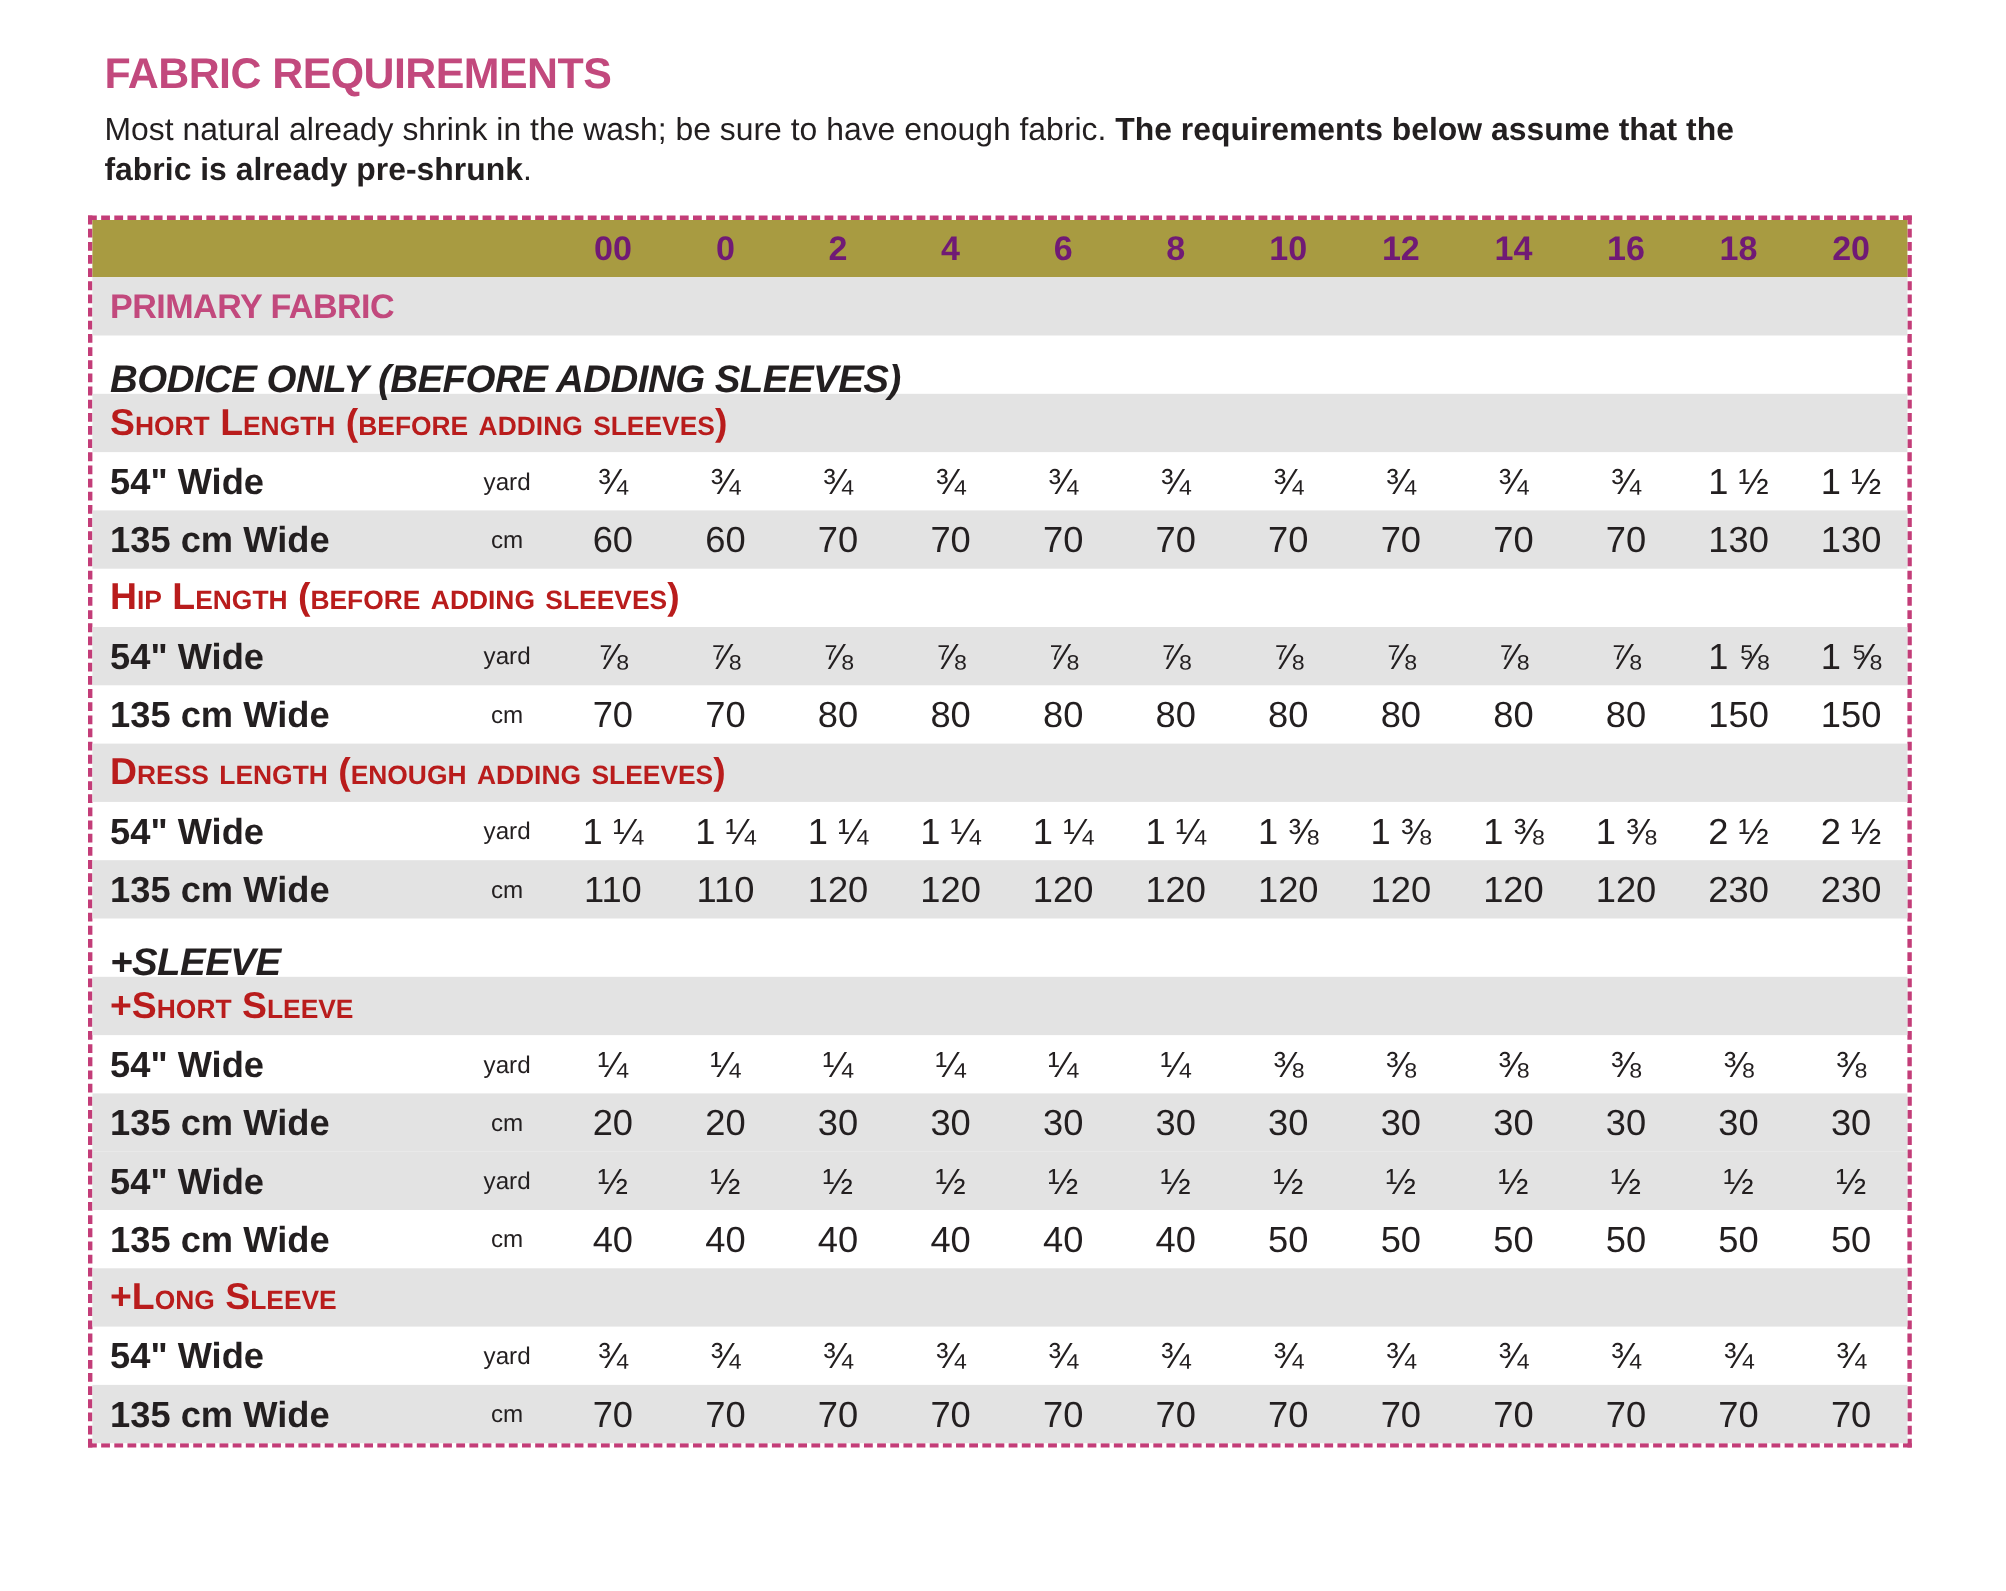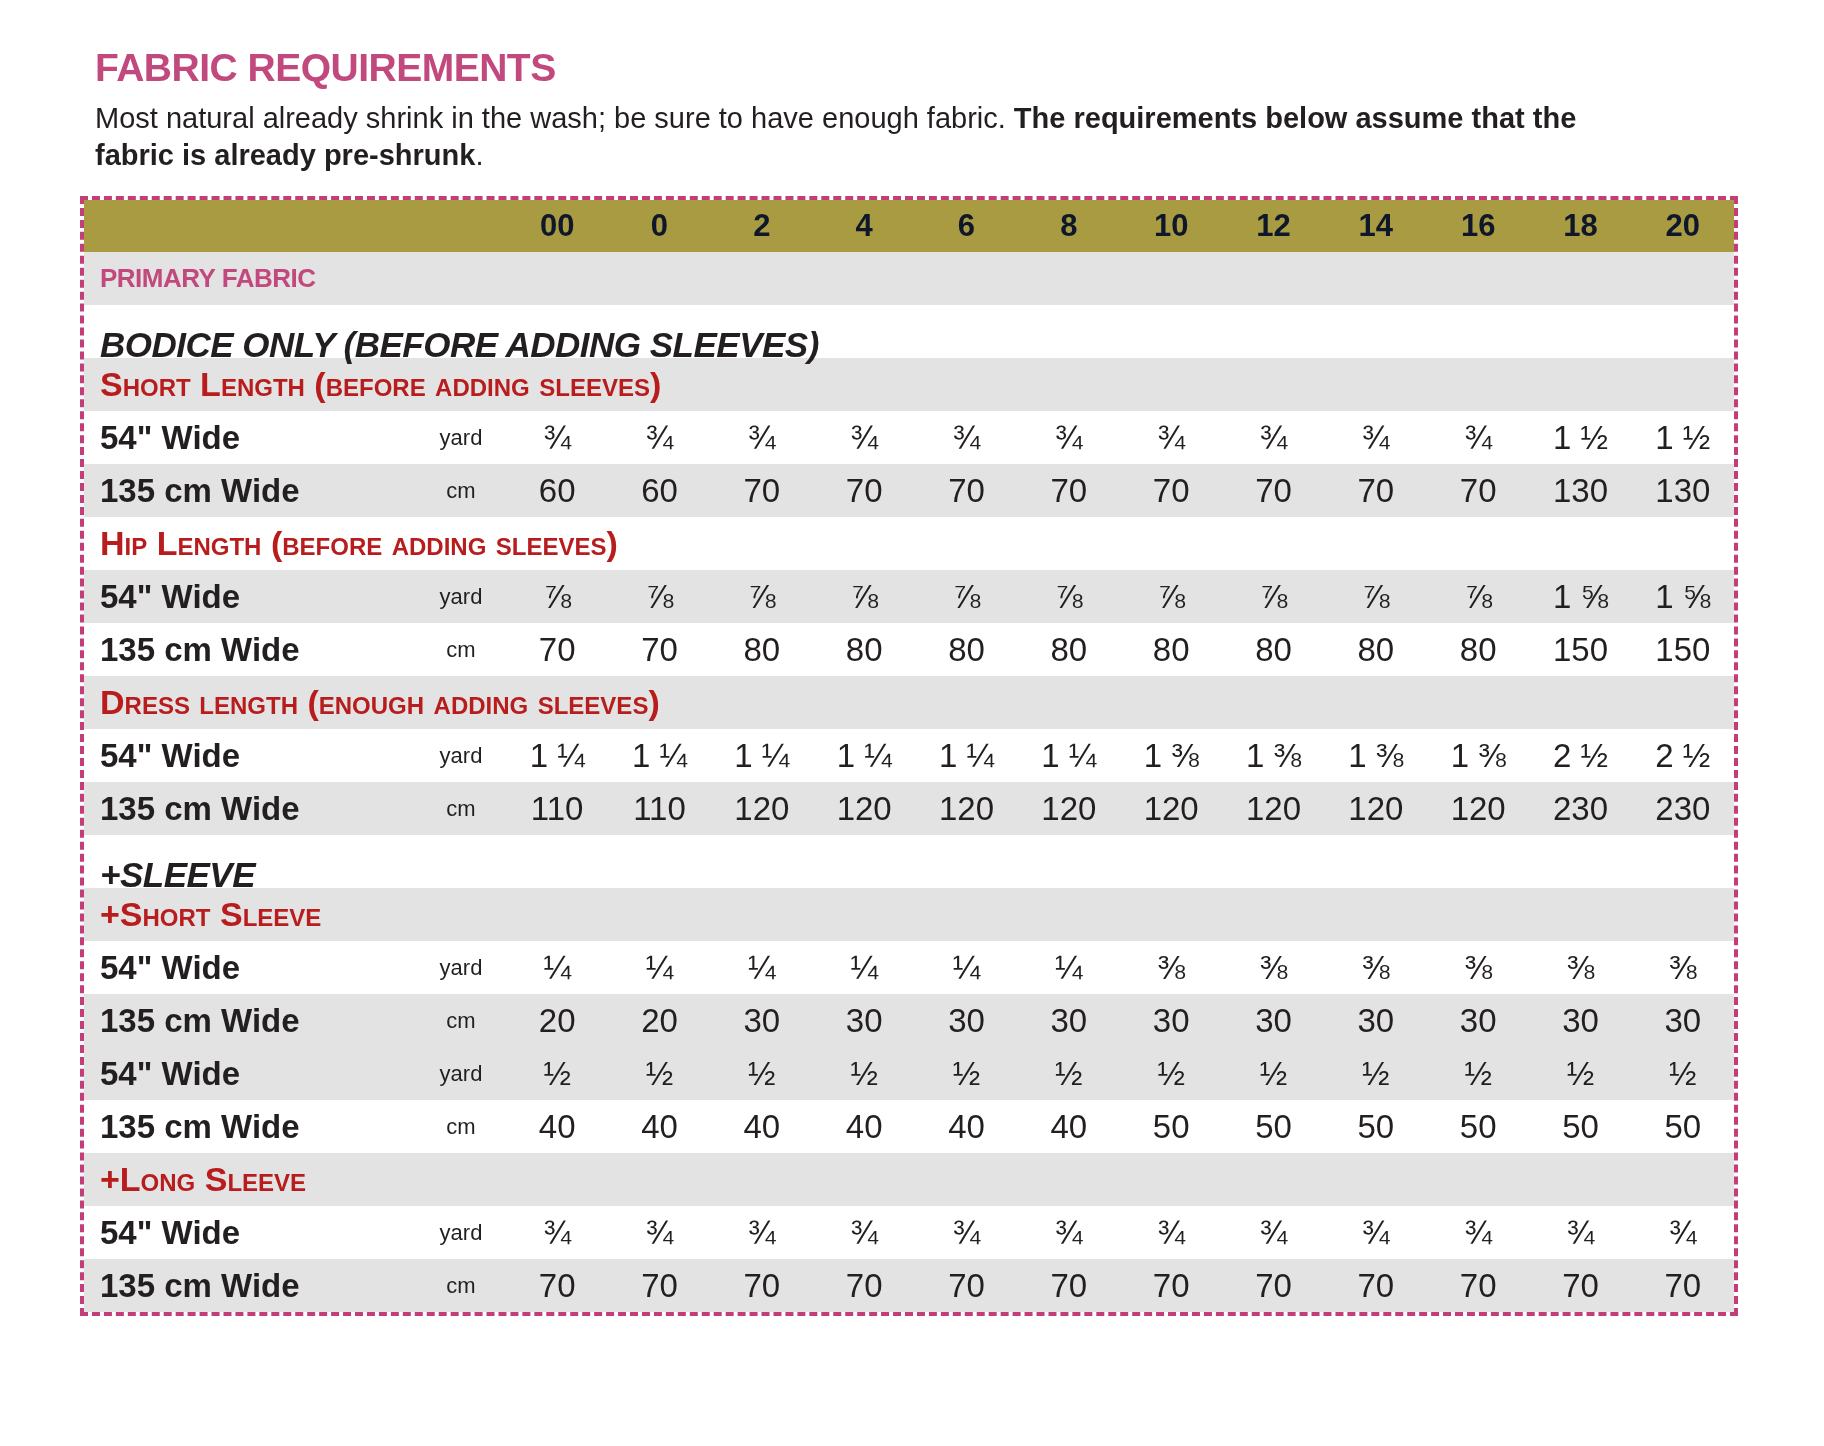--- a/index.html
+++ b/index.html
@@ -42,27 +42,27 @@
   }
   .trow.sizes{height:52px;background:#a89b41;}
   .trow.shade{background:#e3e3e3;}
   .cell{
     display:flex;align-items:center;justify-content:center;
     white-space:nowrap;color:#231f20;
   }
   .cell.lbl{justify-content:flex-start;padding-left:16px;font-weight:bold;font-size:33px;}
   .cell.unit{font-size:22px;}
   .cell.val{font-size:33px;}
-  .cell.size{color:#0f172a;font-weight:bold;font-size:31px;}
+  .cell.size{color:#701a75;font-weight:bold;font-size:31px;}
   .section-cell{
     grid-column:1 / -1;
     display:flex;align-items:center;justify-content:flex-start;
     padding-left:16px;white-space:nowrap;
   }
-  .trow.pink .section-cell{color:#c2497d;font-weight:bold;font-size:26px;letter-spacing:-0.5px;padding-left:16px;}
+  .trow.pink .section-cell{color:#c2497d;font-weight:bold;font-size:31px;letter-spacing:-0.5px;padding-left:16px;}
   .trow.italic .section-cell{color:#231f20;font-weight:bold;font-style:italic;font-size:35px;letter-spacing:-0.5px;margin-top:20px;}
   .trow.olive .section-cell{color:#b91c1c;font-weight:bold;font-variant:small-caps;font-size:34px;}
 </style>
 </head>
 <body>
 
 <div class="page">
 
   <div class="header-block">
     <h1 class="page-title">FABRIC REQUIREMENTS</h1>

